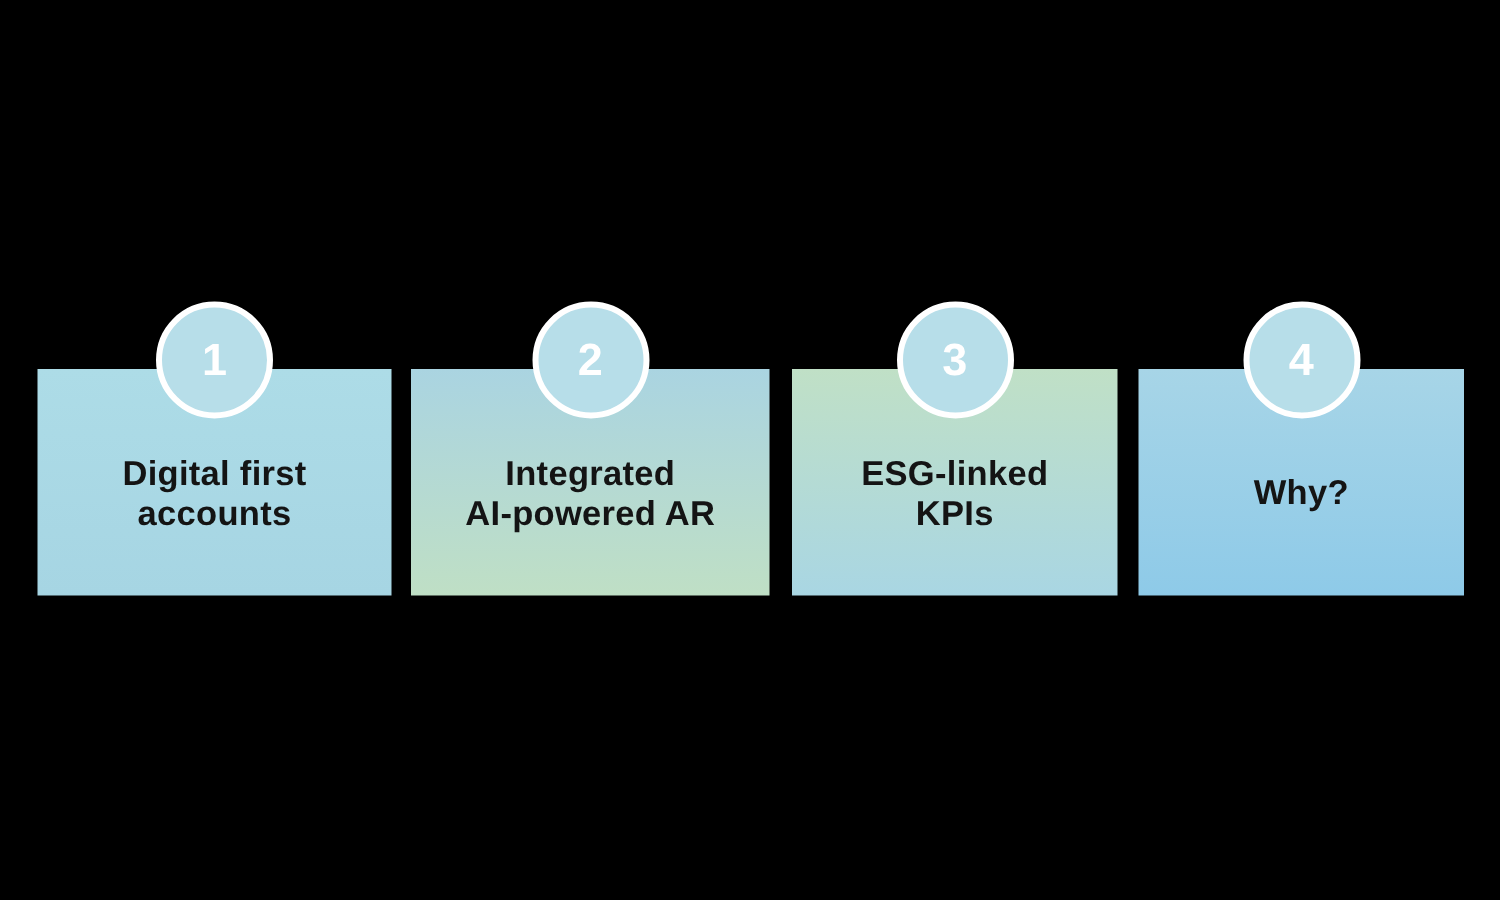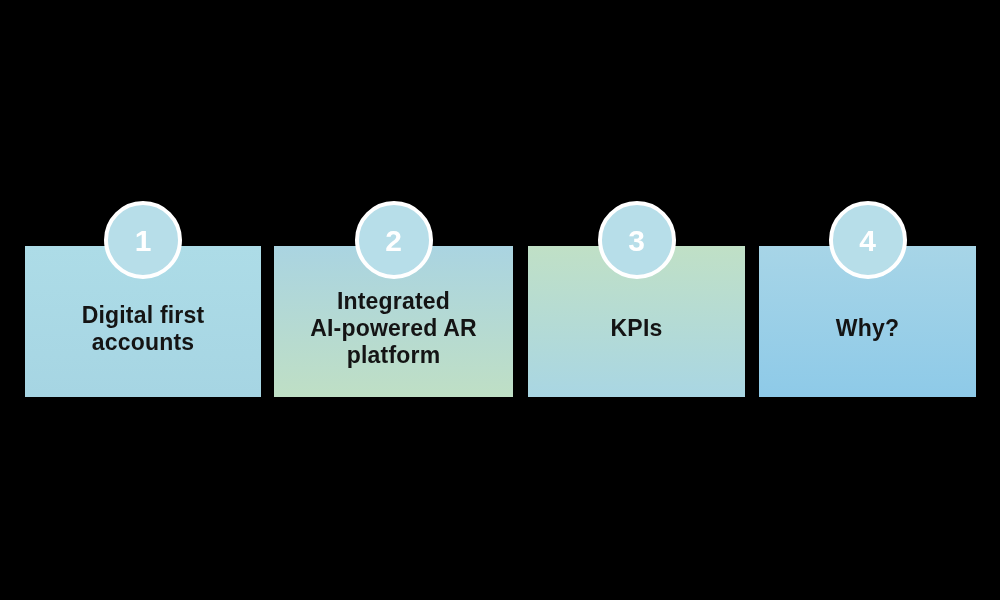--- a/index.html
+++ b/index.html
@@ -76,29 +76,29 @@
     </div>
   </div>
 
   <div class="card card-2" style="background: linear-gradient(rgb(170, 212, 225), rgb(191, 223, 197));">
     <div class="badge" style="background-color: rgb(183, 222, 233); border-color: rgb(255, 255, 255);">
       <span class="badge-number" style="color: rgb(255, 255, 255);">2</span>
     </div>
     <div class="card-text" style="color: rgb(20, 20, 20);">
       <span>Integrated</span>
       <span>AI-powered AR</span>
-      <span>platform</span>
     </div>
   </div>
 
   <div class="card card-3" style="background: linear-gradient(rgb(192, 224, 198), rgb(169, 214, 227));">
     <div class="badge" style="background-color: rgb(183, 222, 233); border-color: rgb(255, 255, 255);">
       <span class="badge-number" style="color: rgb(255, 255, 255);">3</span>
     </div>
     <div class="card-text" style="color: rgb(20, 20, 20);">
+      <span>ESG-linked</span>
       <span>KPIs</span>
     </div>
   </div>
 
   <div class="card card-4" style="background: linear-gradient(rgb(167, 213, 231), rgb(142, 202, 232));">
     <div class="badge" style="background-color: rgb(183, 222, 233); border-color: rgb(255, 255, 255);">
       <span class="badge-number" style="color: rgb(255, 255, 255);">4</span>
     </div>
     <div class="card-text" style="color: rgb(20, 20, 20);">
       <span>Why?</span>

